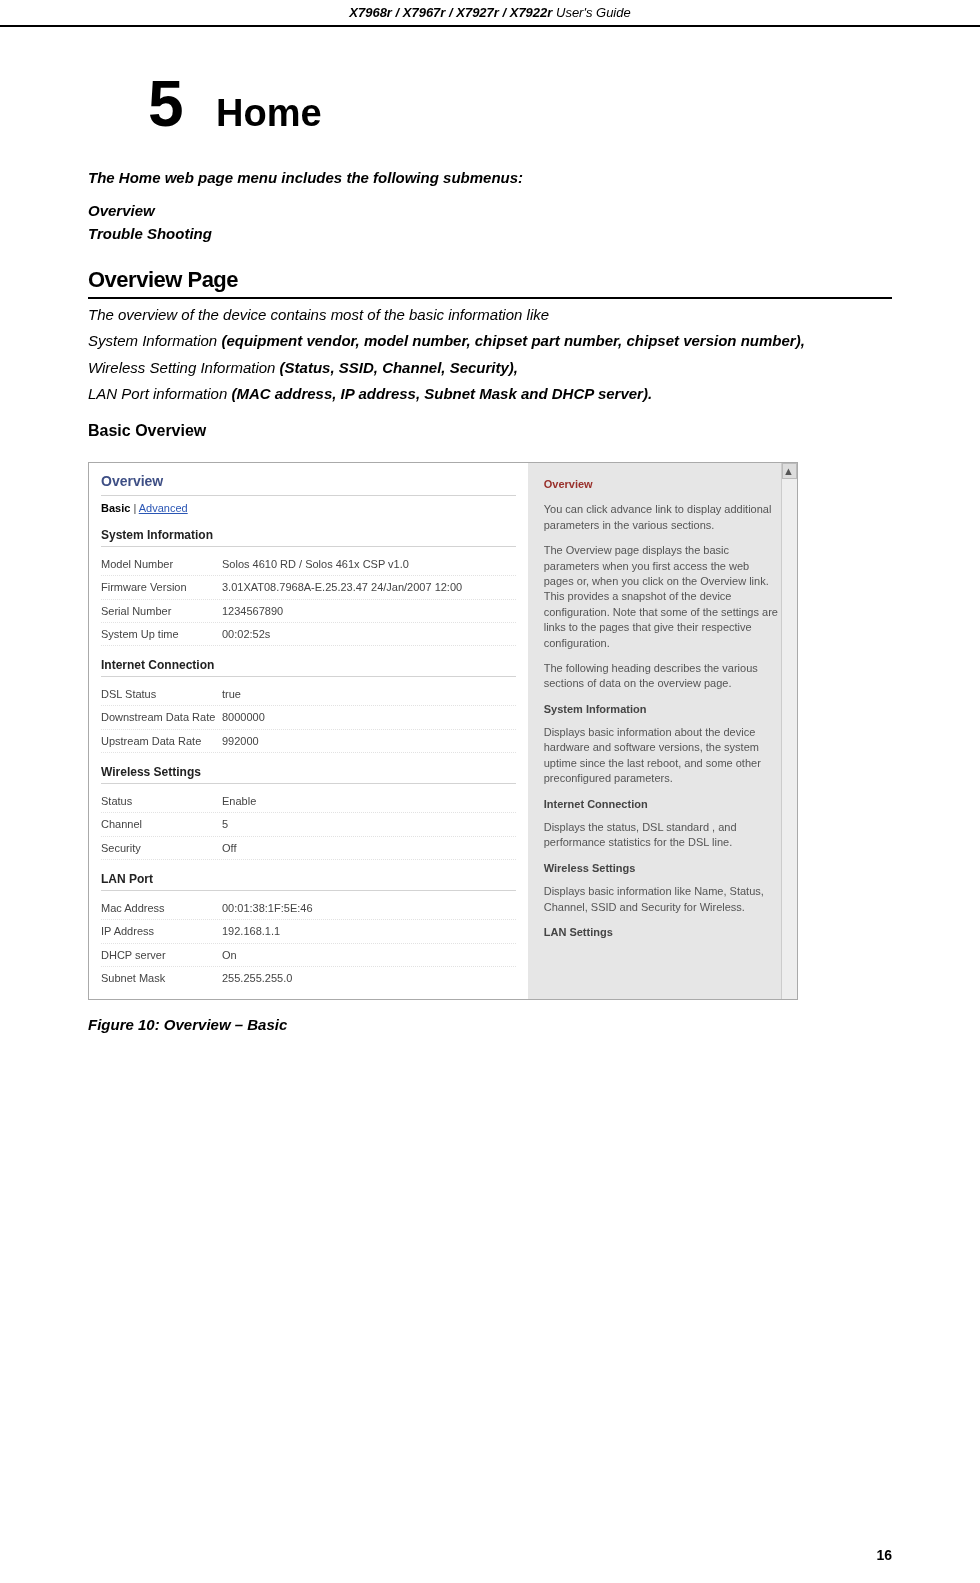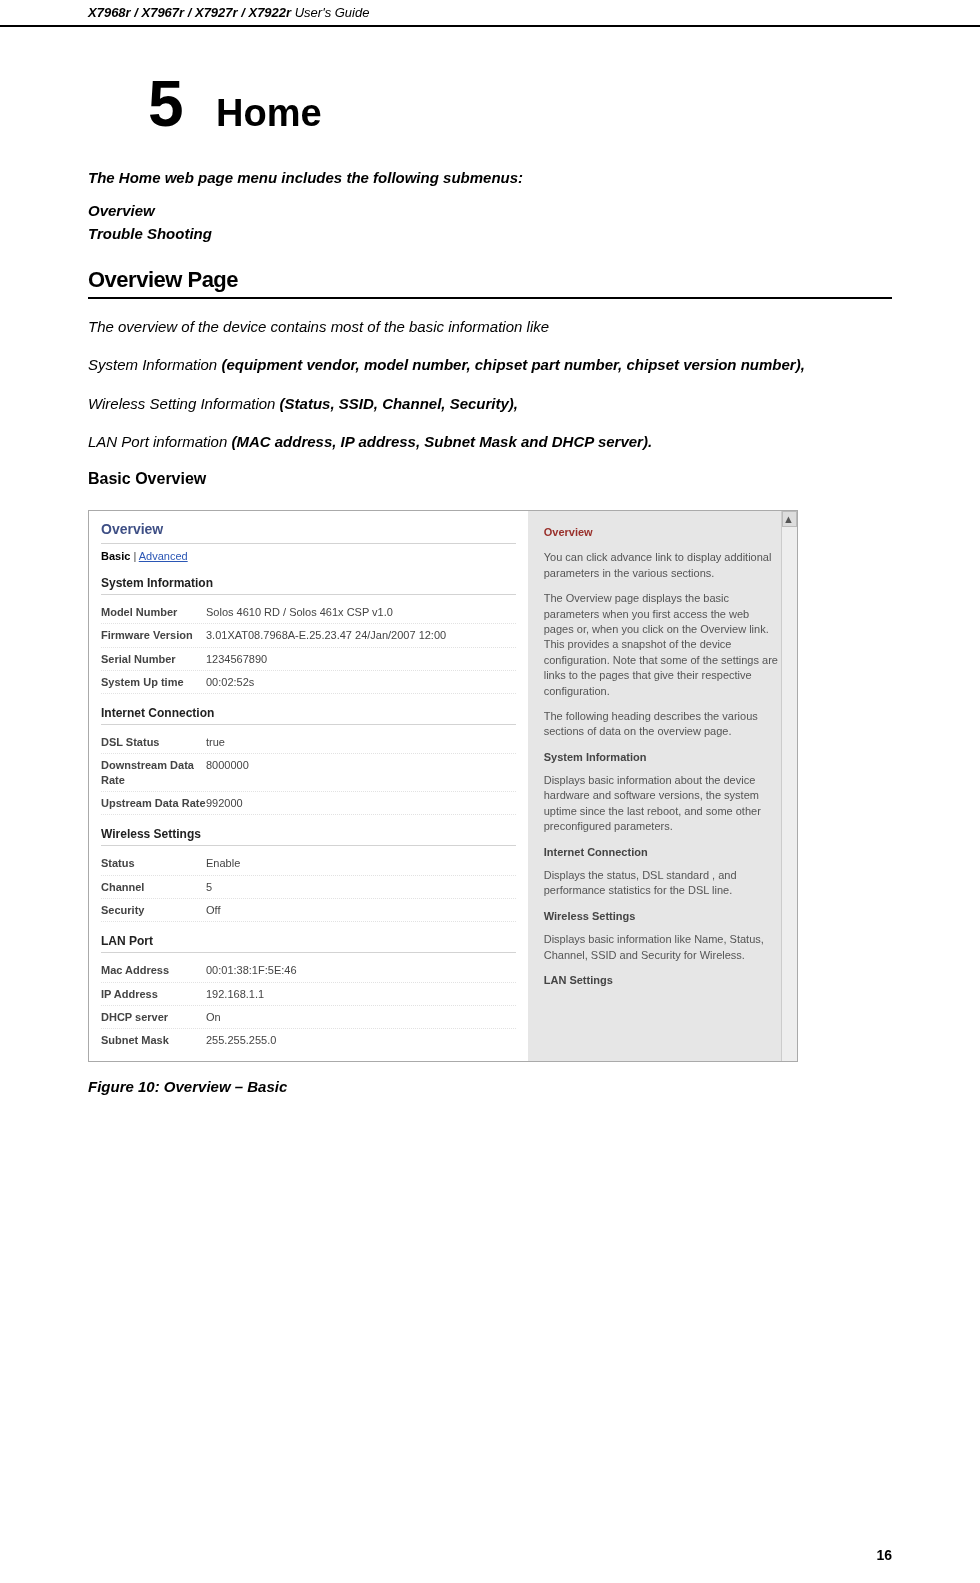--- a/index.html
+++ b/index.html
@@ -7,21 +7,21 @@
       width: 980px;
       height: 1583px;
       font-family: Arial, sans-serif;
       background: #fff;
       position: relative;
     }
     .header {
       padding: 5px 88px;
       border-bottom: 2px solid #000;
       display: flex;
-      justify-content: flex-start;
+      justify-content: center;
       font-size: 13px;
       font-style: italic;
     }
     .header-left { font-weight: bold; }
     .content {
       padding: 0 88px;
     }
     .chapter-num {
       display: inline-block;
       font-size: 64px;
@@ -51,21 +51,21 @@
     .section-heading {
       margin-top: 22px;
       font-weight: bold;
       font-size: 22px;
       border-bottom: 2px solid #000;
       padding-bottom: 4px;
       font-family: "Arial Black", Arial, sans-serif;
       letter-spacing: -0.5px;
     }
     .para {
-      margin-top: 18px;
+      margin-top: 6px;
       font-size: 15px;
       font-style: italic;
       line-height: 1.35;
     }
     .para .lead { font-weight: normal; }
     .para .bold { font-weight: bold; }
     .subsection {
       margin-top: 18px;
       font-weight: bold;
       font-size: 16px;
@@ -110,21 +110,21 @@
       margin-bottom: 6px;
     }
     .kv-row {
       display: flex;
       padding: 4px 0;
       border-bottom: 1px dotted #e2e2e2;
       font-size: 11px;
       color: #444;
     }
     .kv-row:last-child { border-bottom: none; }
-    .kv-key { width: 105px; flex-shrink: 0; line-height: 1.3; font-weight: bold; }
+    .kv-key { width: 121px; flex-shrink: 0; line-height: 1.3; }
     .kv-val { line-height: 1.3; }
     .right-pane {
       width: 270px;
       background: #e6e6e6;
       padding: 14px 16px;
       font-size: 11px;
       color: #555;
       line-height: 1.4;
       position: relative;
     }

